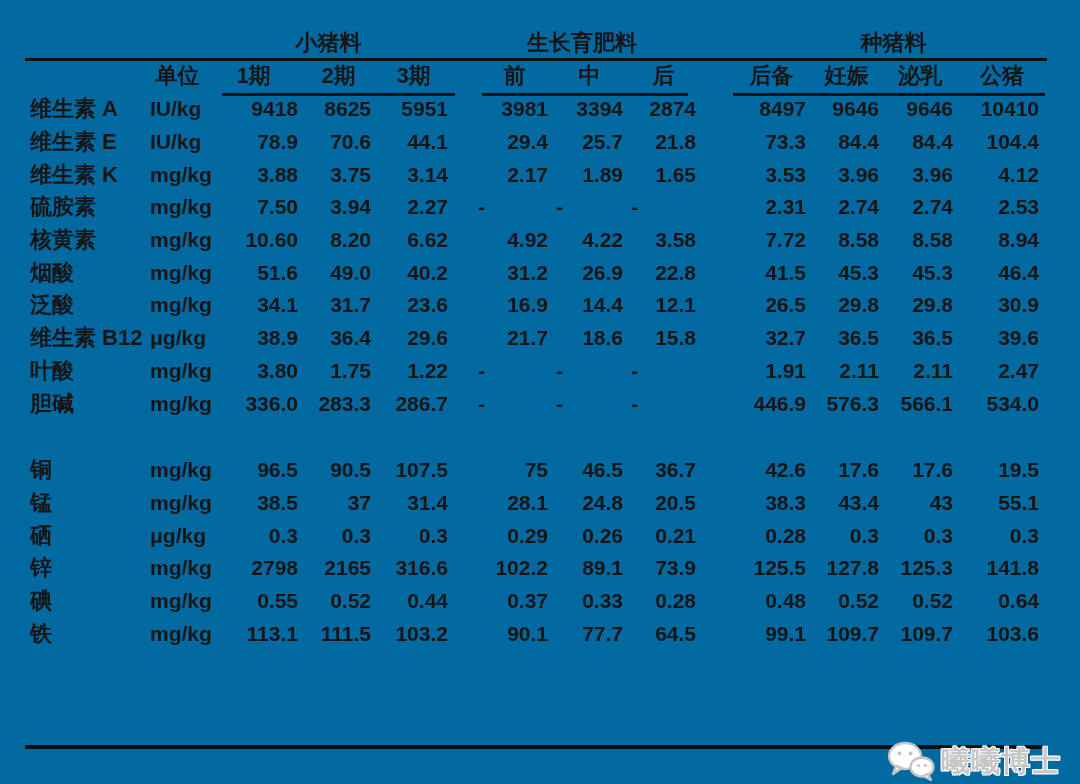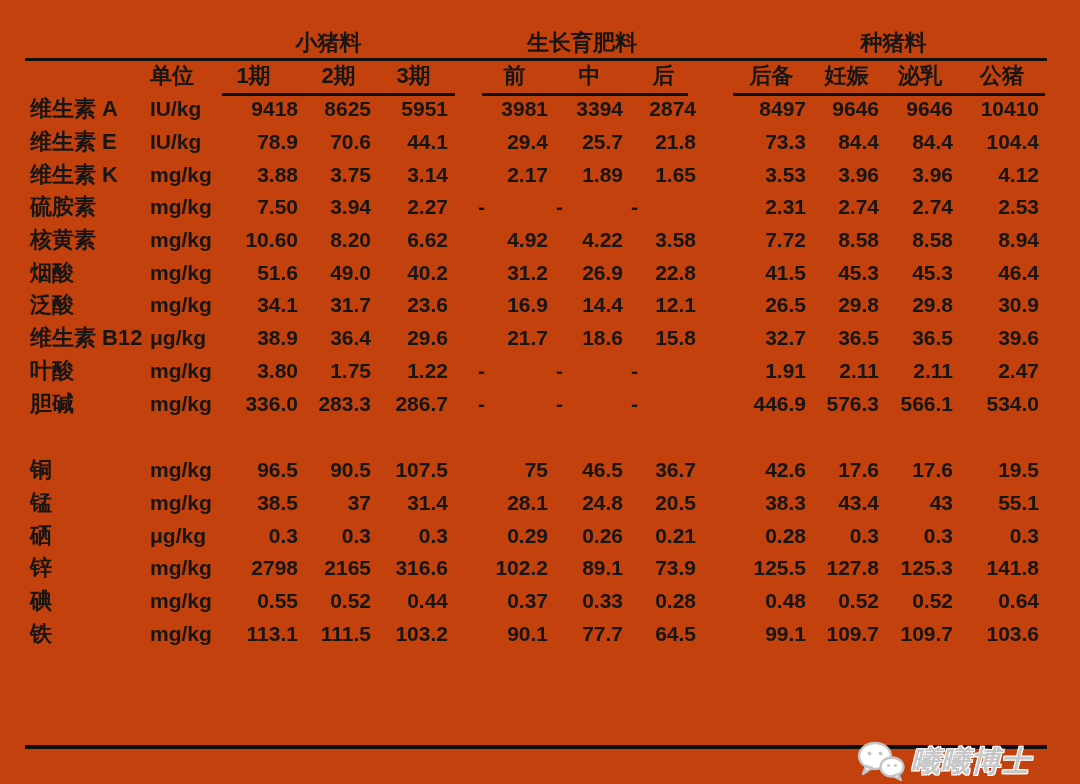--- a/index.html
+++ b/index.html
@@ -1,17 +1,17 @@
 <!DOCTYPE html>
 <html><head>
 <meta charset="utf-8">
 <style>
   html,body{margin:0;padding:0;background:#ffffff;}
   .page{
-    position:relative;width:1080px;height:784px;background:#c2410c;overflow:hidden;
+    position:relative;width:1080px;height:784px;background:#0369a1;overflow:hidden;
     font-family:"Liberation Sans","DejaVu Sans",sans-serif;
     color:var(--text,#161616);
   }
   
   .rule{position:absolute;background:var(--rule,#0f0f0f);}
   .rule-top{left:25px;top:58px;width:1022px;height:3px;}
   .rule-bottom{left:25px;top:745px;width:1022px;height:4px;}
   .subrule{position:absolute;top:93px;height:3px;background:var(--rule,#0f0f0f);}
   .subrule-a{left:222px;width:233px;}
   .subrule-b{left:482px;width:206px;}
@@ -24,38 +24,38 @@
   col.c0{width:123px;} col.c1{width:57px;} col.c2{width:97px;}
   col.c3{width:73px;}  col.c4{width:77px;} col.c5{width:100px;}
   col.c6{width:75px;}  col.c7{width:73px;} col.c8{width:110px;}
   col.c9{width:73px;}  col.c10{width:74px;} col.c11{width:90px;}
 
   thead tr.group-row{height:32px;}
   thead tr.head-row{height:34px;}
   th{font-size:22px;font-weight:700;padding:0;vertical-align:middle;text-align:center;white-space:nowrap;}
   th.g-grow{padding-left:12px;}
   th.g-breed{padding-left:40px;}
-  th.h-unit{text-align:left;padding-left:2px;}
+  th.h-unit{text-align:center;padding-left:2px;}
   th.h-qian{padding-left:25px;}
   th.h-houbei{padding-left:33px;}
 
   tbody tr{height:32.7px;}
   tbody td{font-size:21px;font-weight:700;padding:0;vertical-align:middle;white-space:nowrap;}
   td.label{font-size:22px;text-align:left;padding-left:5px;margin-left:33px;}
   td.unit{text-align:left;padding-left:2px;}
   td.num{text-align:right;padding-right:4px;font-variant-numeric:tabular-nums;}
   td.num.last{padding-right:8px;}
   td.num.dash{text-align:left;padding-left:4px;}
   tbody tr td:nth-child(6).dash{padding-left:26px;}
   tr.spacer-row{height:34px;}
   tr.spacer-row td{padding:0;}
 
   .watermark{
-    position:absolute;left:856px;top:739px;display:flex;align-items:center;gap:5px;
-    color:var(--wm,#c7c7c7);pointer-events:none;font-style:italic;
+    position:absolute;left:886px;top:739px;display:flex;align-items:center;gap:5px;
+    color:var(--wm,#c7c7c7);pointer-events:none;
   }
   .wm-text{
     font-size:29px;font-weight:700;letter-spacing:1px;line-height:1;
     text-shadow:1px 1px 0 #fff,-1px -1px 0 #fff,1px -1px 0 #fff,-1px 1px 0 #fff;
   }
   .wm-icon{display:block;}
 </style>
 </head>
 <body>
 

